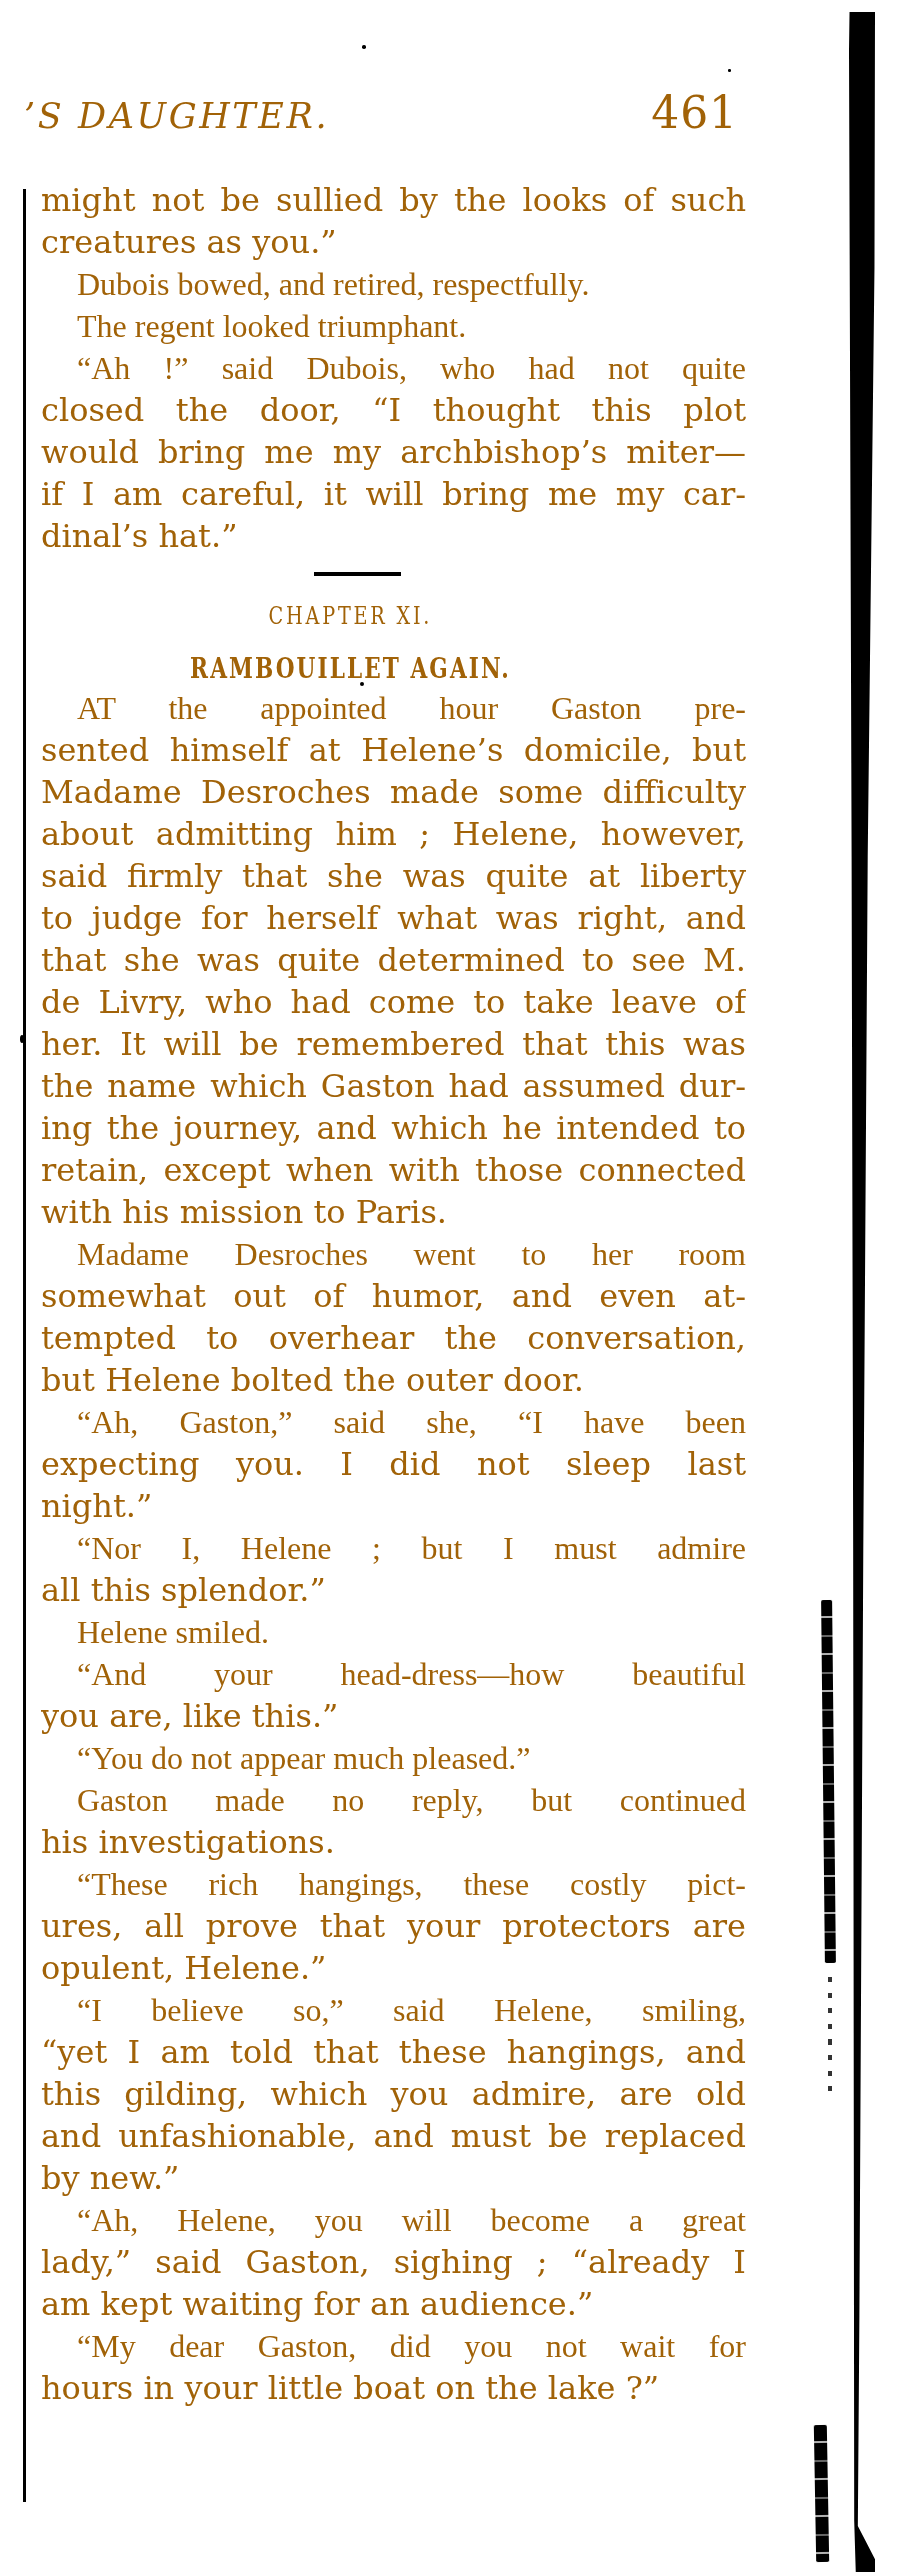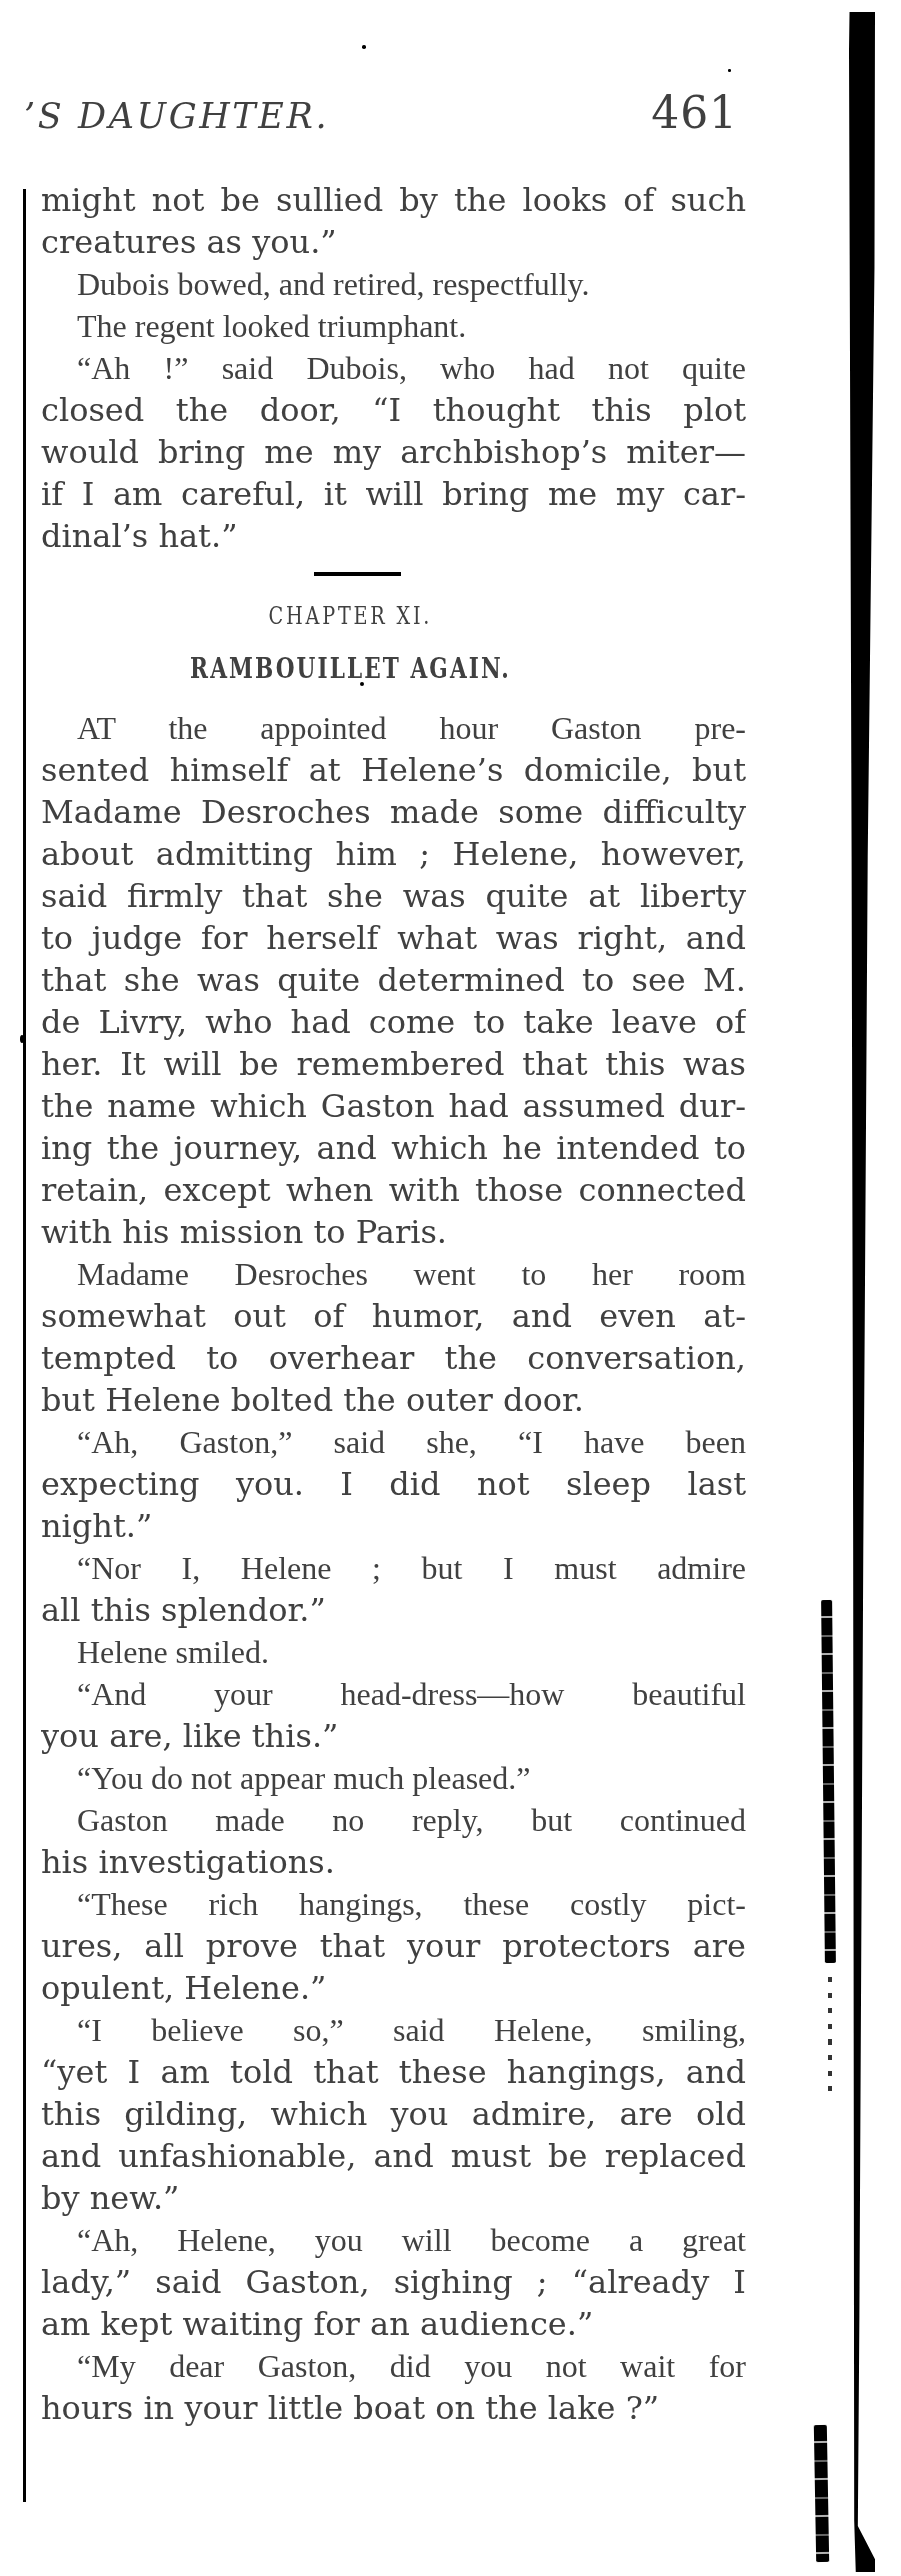--- a/index.html
+++ b/index.html
@@ -1,28 +1,28 @@
 <!DOCTYPE html>
 <html style="font-size:14px"><head>
 <meta charset="utf-8">
 <style>
   html,body{margin:0;padding:0;background:#fff;}
   .page{position:relative;width:901px;height:2576px;background:#ffffff;
-        font-family:"DejaVu Serif","Liberation Serif",serif;color:#404040;overflow:hidden;}
+        font-family:"DejaVu Serif","Liberation Serif",serif;color:#a16207;overflow:hidden;}
 
   
   .header{position:absolute;left:24px;top:87px;width:714px;display:flex;
           justify-content:space-between;align-items:baseline;}
   .running-title{font-style:italic;font-size:35px;letter-spacing:2.6px;white-space:nowrap;}
   .folio{font-size:44px;letter-spacing:0.9px;text-align:center;}
 
   
   .block{position:absolute;left:41px;width:705px;}
   .block-top{top:179px;}
-  .block-main{top:687px;margin-top:20px;}
+  .block-main{top:687px;}
   .textline{height:42px;line-height:42px;font-size:32px;
             text-align:justify;text-align-last:justify;text-justify:inter-word;
             overflow:hidden;}
   .textline.indent{padding-left:36px;font-family:Liberation Serif, serif;}
   .textline.short{text-align-last:left;}
 
   
   .section-rule{position:absolute;left:314px;top:572px;width:87px;height:3.5px;background:#000;}
   .chapter-heading{position:absolute;left:0;top:604px;width:701px;text-align:center;
                    font-size:24px;letter-spacing:3.5px;line-height:1;}

